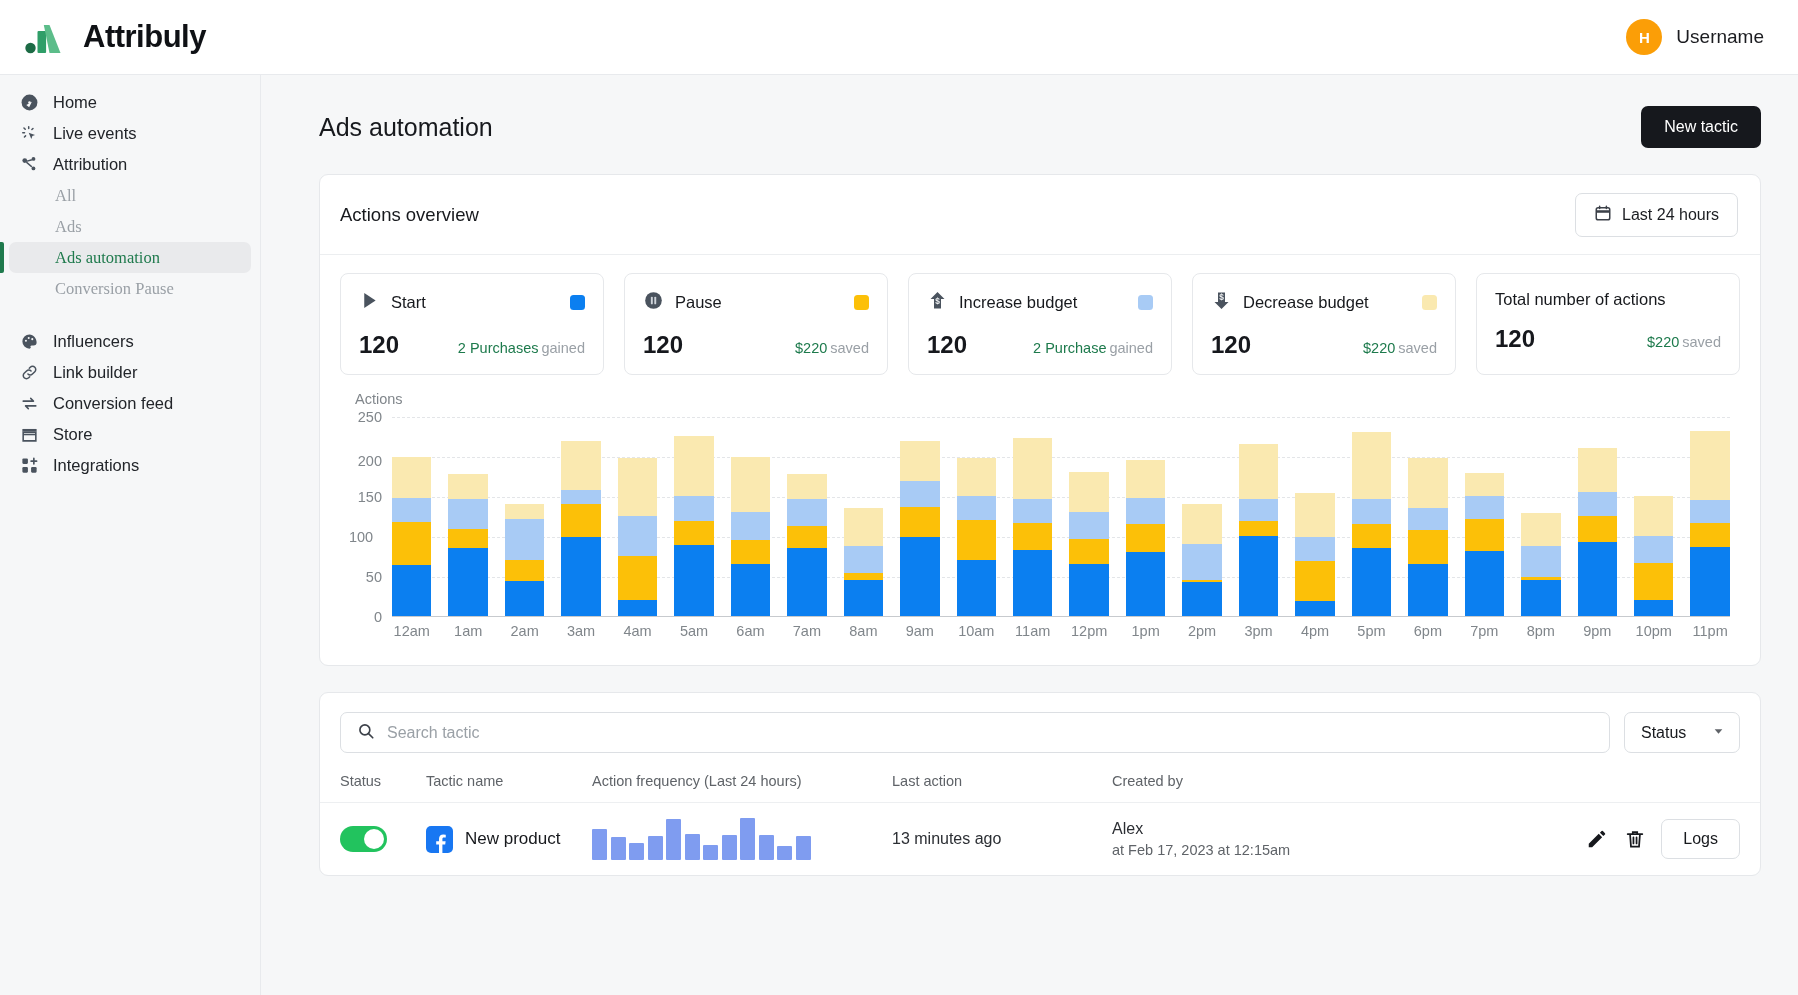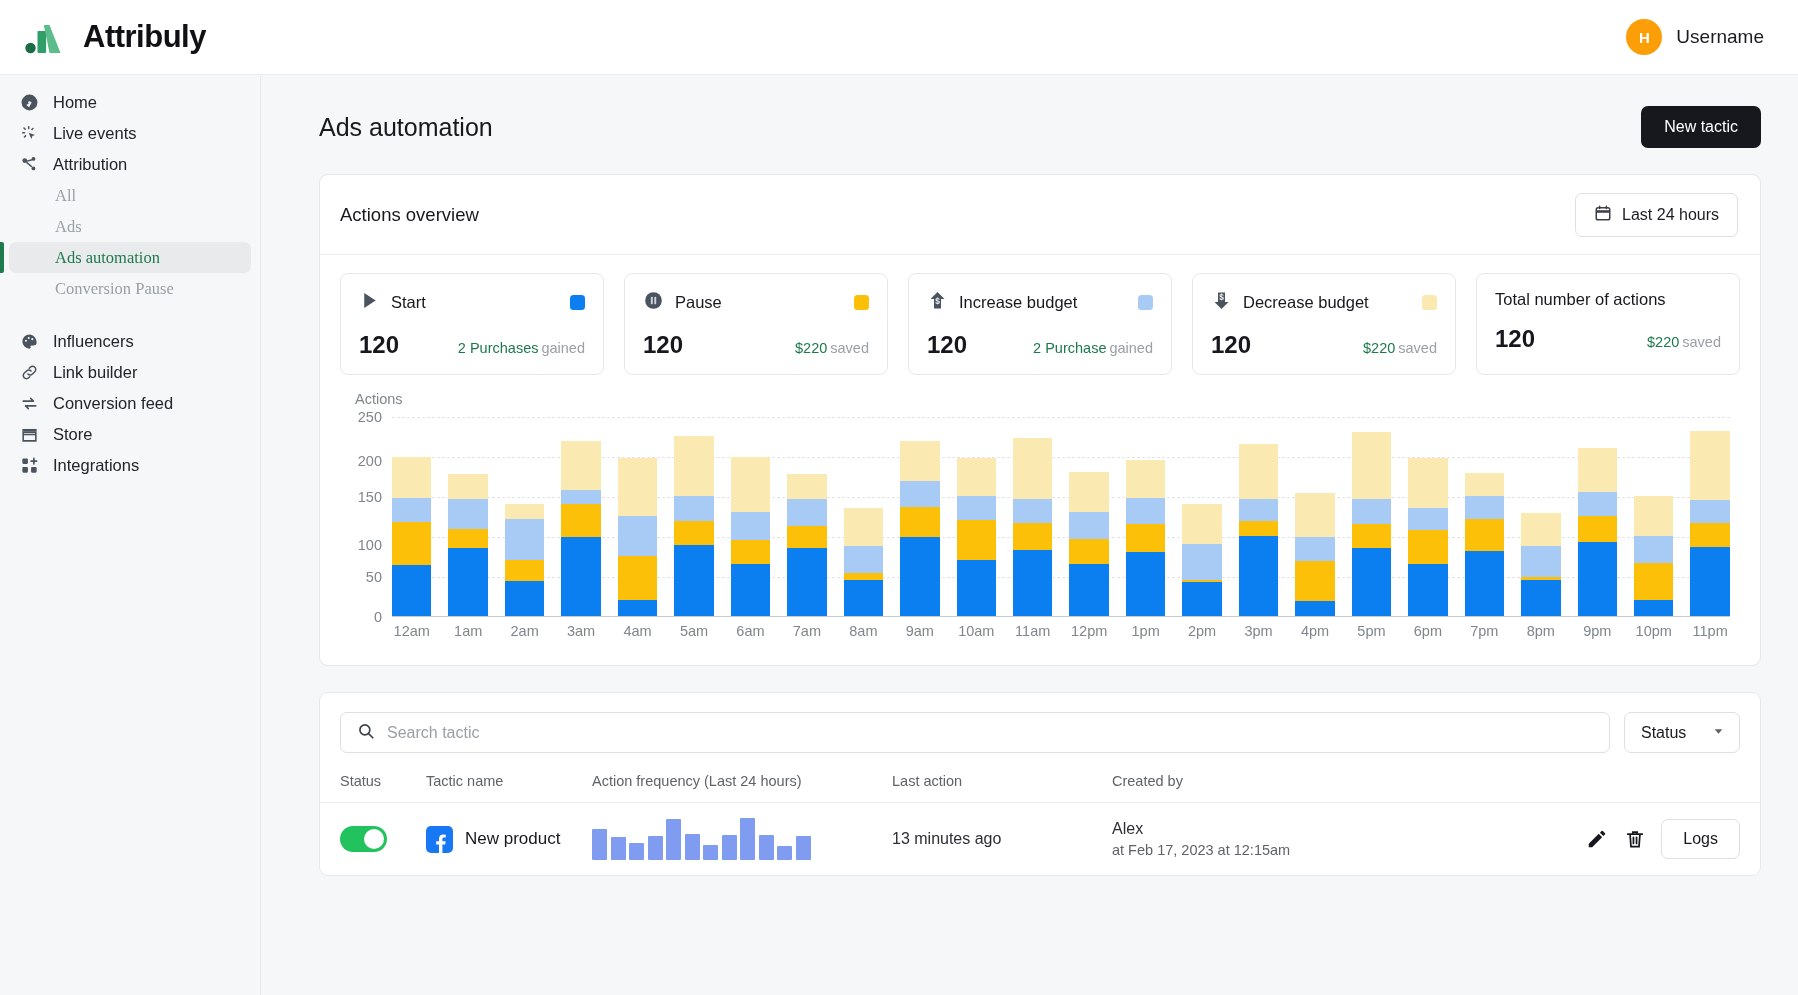--- a/index.html
+++ b/index.html
@@ -445,21 +445,21 @@
         </div>
       </div>
     </div>
 
     <div class="chart-zone">
       <div class="chart-axis-title">Actions</div>
       <div class="chart-box">
         <div class="ylabels">
             <div class="ylab" style="top: 200px;">0</div>
             <div class="ylab" style="top: 160px;">50</div>
-            <div class="ylab" style="top: 128px;">100</div>
+            <div class="ylab" style="top: 120px; text-align: center;">100</div>
             <div class="ylab" style="top: 80px;">150</div>
             <div class="ylab" style="top: 44px;">200</div>
             <div class="ylab" style="top: 0px;">250</div>
           </div>
         <div class="plot">
           <div>
               <div class="gridline" style="top: 160px;"></div>
               <div class="gridline" style="top: 120px;"></div>
               <div class="gridline" style="top: 80px;"></div>
               <div class="gridline" style="top: 40px;"></div>

